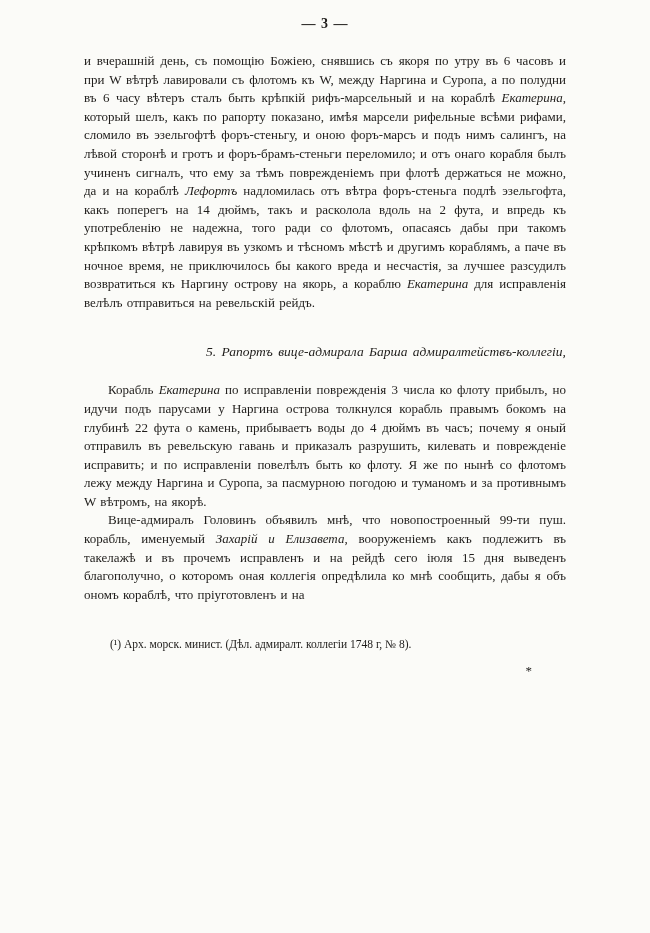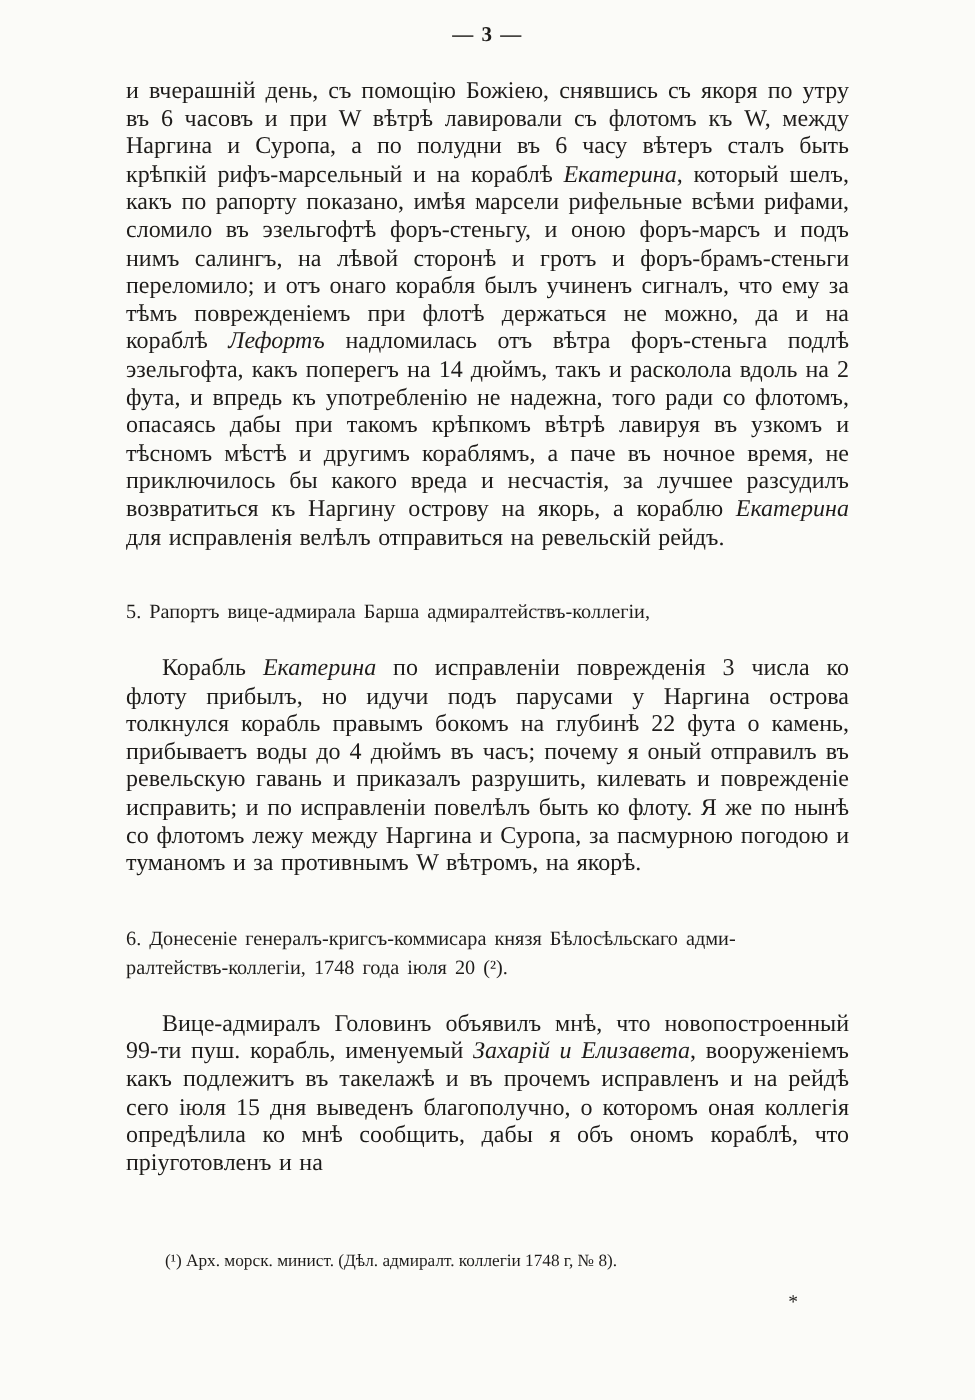--- a/index.html
+++ b/index.html
@@ -22,39 +22,40 @@
     padding: 16px 84px 0 84px;
   }
   .page-header {
     text-align: center;
     font-size: 14px;
     letter-spacing: 1px;
     font-weight: bold;
     margin-bottom: 20px;
   }
   .body-text {
-    font-size: 16px;
+    font-size: 13px;
     line-height: 18.6px;
     text-align: justify;
     margin: 0;
     word-spacing: 1px;
   }
   .body-text.indent {
     text-indent: 24px;
   }
   .section-heading {
-    text-align: left;
+    text-align: right;
+    font-style: italic;
     font-size: 13.5px;
     line-height: 19px;
     margin-top: 30px;
     margin-bottom: 20px;
     word-spacing: 2px;
   }
   .footnotes {
-    margin-top: 48px;
+    margin-top: 32px;
     font-size: 11.5px;
     line-height: 16.5px;
   }
   .footnote {
     padding-left: 26px;
   }
   .footer-mark {
     text-align: right;
     padding-right: 34px;
     font-size: 13px;
@@ -69,24 +70,20 @@
   <div class="page-header">—  3  —</div>
 
   <p class="body-text"><span>и вчерашній день, съ помощію Божіею, снявшись съ якоря по утру въ 6 часовъ и при W вѣтрѣ лавировали съ флотомъ къ W, между Наргина и Суропа, а по полудни въ 6 часу вѣтеръ сталъ быть крѣпкій рифъ-марсельный и на кораблѣ </span><span style="font-style: italic;">Екатерина</span><span>, который шелъ, какъ по рапорту показано, имѣя марсели рифельные всѣми рифами, сломило въ эзельгофтѣ форъ-стеньгу, и оною форъ-марсъ и подъ нимъ салингъ, на лѣвой сторонѣ и гротъ и форъ-брамъ-стеньги переломило; и отъ онаго корабля былъ учиненъ сигналъ, что ему за тѣмъ поврежденіемъ при флотѣ держаться не можно, да и на кораблѣ </span><span style="font-style: italic;">Лефортъ</span><span> надломилась отъ вѣтра форъ-стеньга подлѣ эзельгофта, какъ поперегъ на 14 дюймъ, такъ и расколола вдоль на 2 фута, и впредь къ употребленію не надежна, того ради со флотомъ, опасаясь дабы при такомъ крѣпкомъ вѣтрѣ лавируя въ узкомъ и тѣсномъ мѣстѣ и другимъ кораблямъ, а паче въ ночное время, не приключилось бы какого вреда и несчастія, за лучшее разсудилъ возвратиться къ Наргину острову на якорь, а кораблю </span><span style="font-style: italic;">Екатерина</span><span> для исправленія велѣлъ отправиться на ревельскій рейдъ.</span></p>
 
   <div class="section-heading">
     <div>5. Рапортъ вице-адмирала Барша адмиралтействъ-коллегіи,</div>
   </div>
 
   <p class="body-text indent"><span>Корабль </span><span style="font-style: italic;">Екатерина</span><span> по исправленіи поврежденія 3 числа ко флоту прибылъ, но идучи подъ парусами у Наргина острова толкнулся корабль правымъ бокомъ на глубинѣ 22 фута о камень, прибываетъ воды до 4 дюймъ въ часъ; почему я оный отправилъ въ ревельскую гавань и приказалъ разрушить, килевать и поврежденіе исправить; и по исправленіи повелѣлъ быть ко флоту. Я же по нынѣ со флотомъ лежу между Наргина и Суропа, за пасмурною погодою и туманомъ и за противнымъ W вѣтромъ, на якорѣ.</span></p>
 
-  <div class="section-heading">
-    <div>6. Донесеніе генералъ-кригсъ-коммисара князя Бѣлосѣльскаго адми-</div>
-    <div>ралтействъ-коллегіи, 1748 года іюля 20 (²).</div>
-  </div>
 
   <p class="body-text indent"><span>Вице-адмиралъ Головинъ объявилъ мнѣ, что новопостроенный 99-ти пуш. корабль, именуемый </span><span style="font-style: italic;">Захарій и Елизавета</span><span>, вооруженіемъ какъ подлежитъ въ такелажѣ и въ прочемъ исправленъ и на рейдѣ сего іюля 15 дня выведенъ благополучно, о которомъ оная коллегія опредѣлила ко мнѣ сообщить, дабы я объ ономъ кораблѣ, что пріуготовленъ и на</span></p>
 
   <div class="footnotes">
     <div class="footnote">(¹) Арх. морск. минист. (Дѣл. адмиралт. коллегіи 1748 г, № 8).</div>
   </div>
 
   <div class="footer-mark">*</div>
 
 </div>

